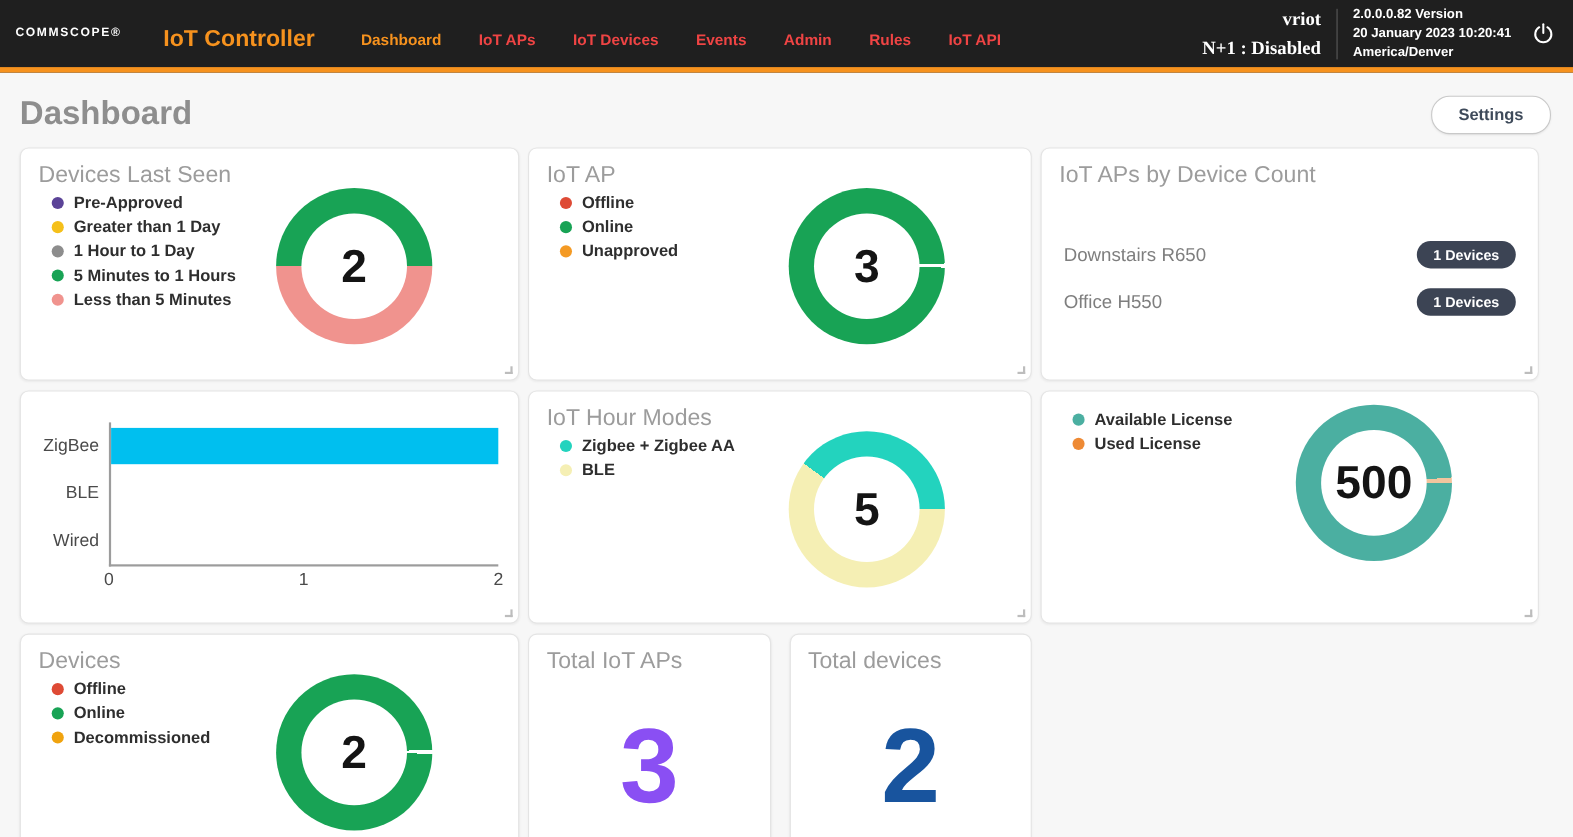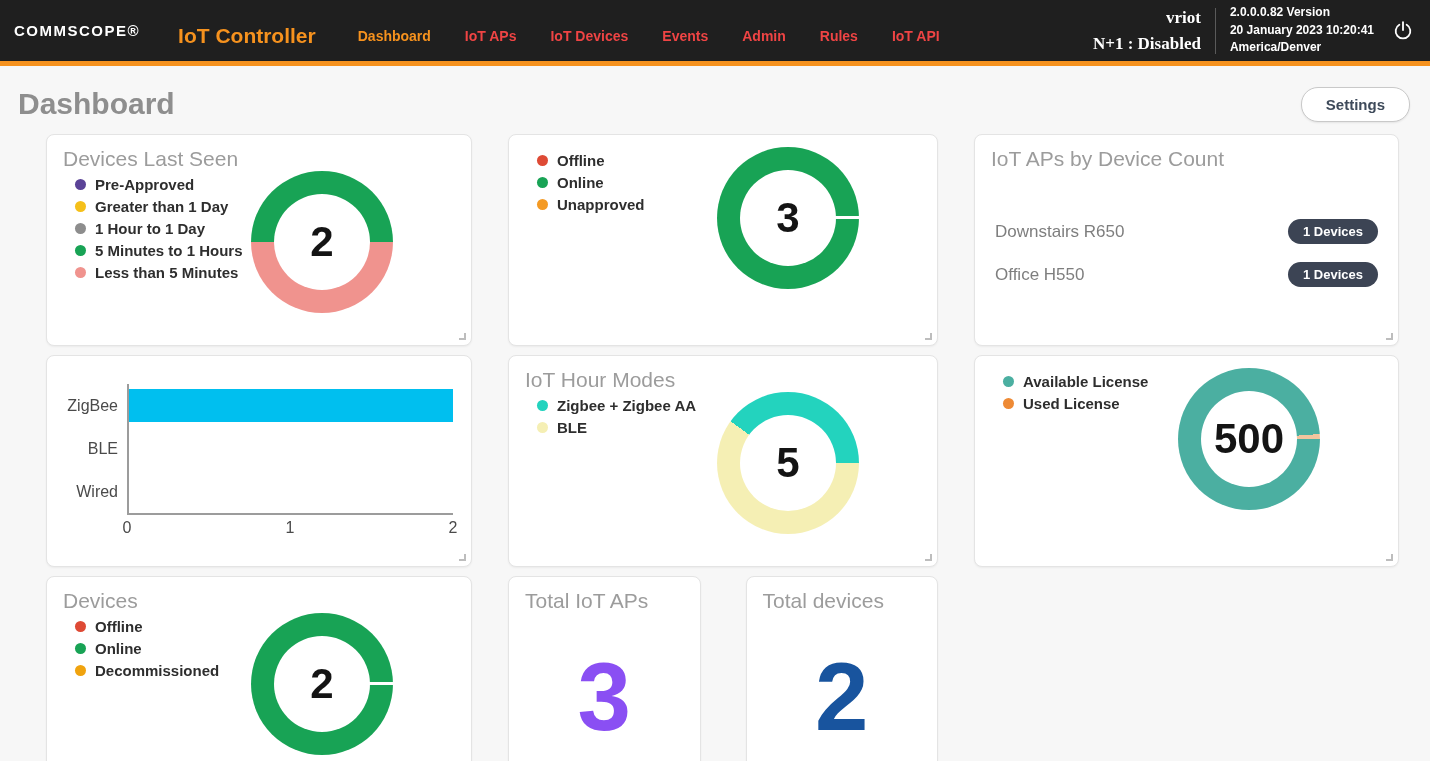--- a/index.html
+++ b/index.html
@@ -3,21 +3,21 @@
 <meta charset="utf-8">
 <style>
   * { margin:0; padding:0; box-sizing:border-box; }
   html,body { width:1430px; height:761px; overflow:hidden; background:#f7f7f7;
               font-family:"Liberation Sans", sans-serif; }
 
   
   .app-header { height:66px; background:#1f1f1f; border-bottom:5px solid #F6921E;
                 display:flex; align-items:center; color:#fff; }
   .brand { padding-left:14px; line-height:1; }
-  .brand-commscope { font-size:15px; letter-spacing:1.5px; font-weight:bold; color:#fff; }
+  .brand-commscope { font-size:11px; letter-spacing:1.5px; font-weight:bold; color:#fff; }
   .brand-ruckus { font-size:27px; letter-spacing:5px; font-weight:600; color:#fff; margin-top:3px; }
   .product-title { color:#F6921E; font-size:21px; font-weight:bold; margin-left:38px; margin-top:10px; }
   .main-nav { display:flex; gap:34px; margin-left:42px; margin-top:10px; }
   .nav-item { font-size:14px; font-weight:bold; color:#ef4444; cursor:pointer; white-space:nowrap; }
   .nav-item.active { color:#F6921E; }
   .header-right { margin-left:auto; display:flex; align-items:center; height:100%; }
   .cluster-info { text-align:right; font-size:17px; font-weight:bold; line-height:1.5;font-family:Liberation Serif, serif; }
   .header-divider { width:1px; height:46px; background:#5a5a5a; margin:0 14px; }
   .version-info { font-size:12px; font-weight:bold; line-height:1.45; }
   .power-button { margin:0 16px 0 18px; cursor:pointer; display:flex; align-items:center; }
@@ -28,21 +28,21 @@
   .page-title { font-size:30px; color:#8E8E8E; font-weight:bold; }
   .settings-button { background:#fff; border:1px solid #c9c9c9; border-radius:17px;
                      padding:8px 24px; font-size:15px; font-weight:bold; color:#3E4A5A;
                      box-shadow:0 1px 2px rgba(0,0,0,.08); cursor:pointer;
                      font-family:"Liberation Sans", sans-serif; }
 
   .grid { margin-top:8px; display:grid; grid-template-columns:454px 458px 453px;
           grid-auto-rows:212px; gap:9px 8px; }
 
   .card { position:relative; background:#fff; border:1px solid #e4e4e4; border-radius:8px;
-          box-shadow:0 1px 2px rgba(0,0,0,.05); padding:12px 16px; overflow:hidden;margin-left:28px; }
+          box-shadow:0 1px 2px rgba(0,0,0,.05); padding:12px 16px; overflow:hidden; }
   .card-title { font-size:21px; color:#9C9C9C; }
   .resize-handle { position:absolute; right:5px; bottom:5px; width:7px; height:7px;
                    border-right:2px solid #bdbdbd; border-bottom:2px solid #bdbdbd; cursor:nwse-resize; }
 
   
   .donut-body { display:flex; align-items:flex-start; height:calc(100% - 26px); }
   .legend { flex:1; padding-left:12px; }
   .legend-item { display:flex; align-items:center; gap:9px; margin:5px 0; font-size:15px;
                  font-weight:bold; color:#2e2e2e; }
   .dot { width:11px; height:11px; border-radius:50%; flex:none; }
@@ -150,20 +150,21 @@
         </div>
         <div class="donut" style="background: conic-gradient(from 270deg, rgb(24, 163, 85) 0deg, rgb(24, 163, 85) 180deg, rgb(240, 147, 142) 180deg, rgb(240, 147, 142) 360deg);">
           <div class="donut-hole"></div>
           <div class="donut-value">2</div>
         </div>
       </div>
       <span class="resize-handle"></span>
     </section>
 
     <section class="card">
+      <div class="card-title">IoT AP</div>
       <div class="donut-body">
         <div class="legend">
           <div class="legend-item">
               <span class="dot" style="background-color: rgb(222, 74, 53);"></span>
               <span>Offline</span>
             </div>
           <div class="legend-item">
               <span class="dot" style="background-color: rgb(24, 163, 85);"></span>
               <span>Online</span>
             </div>

